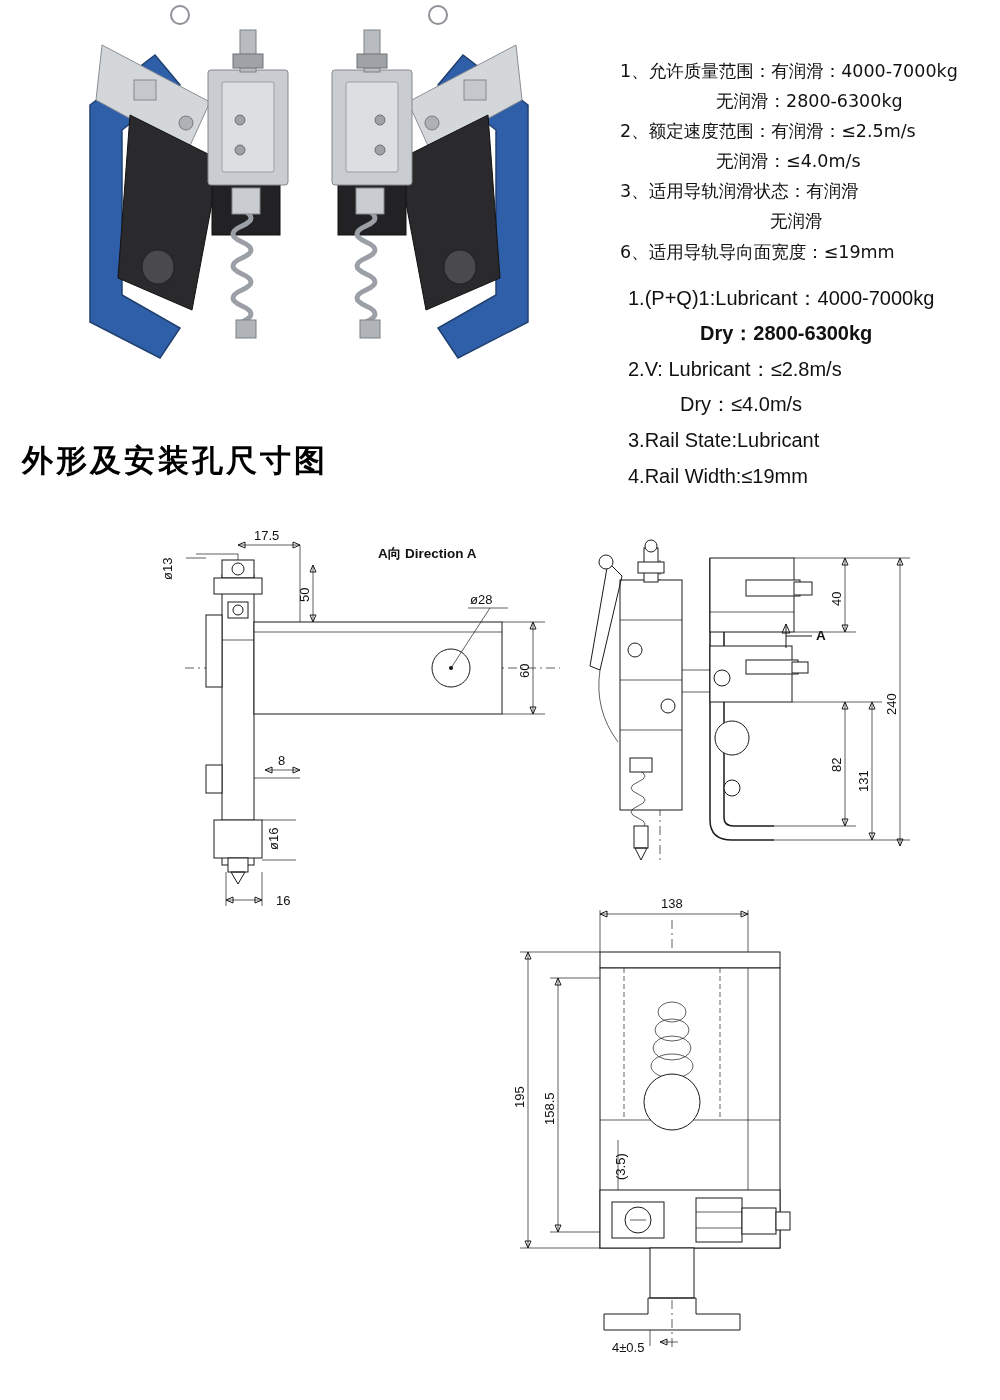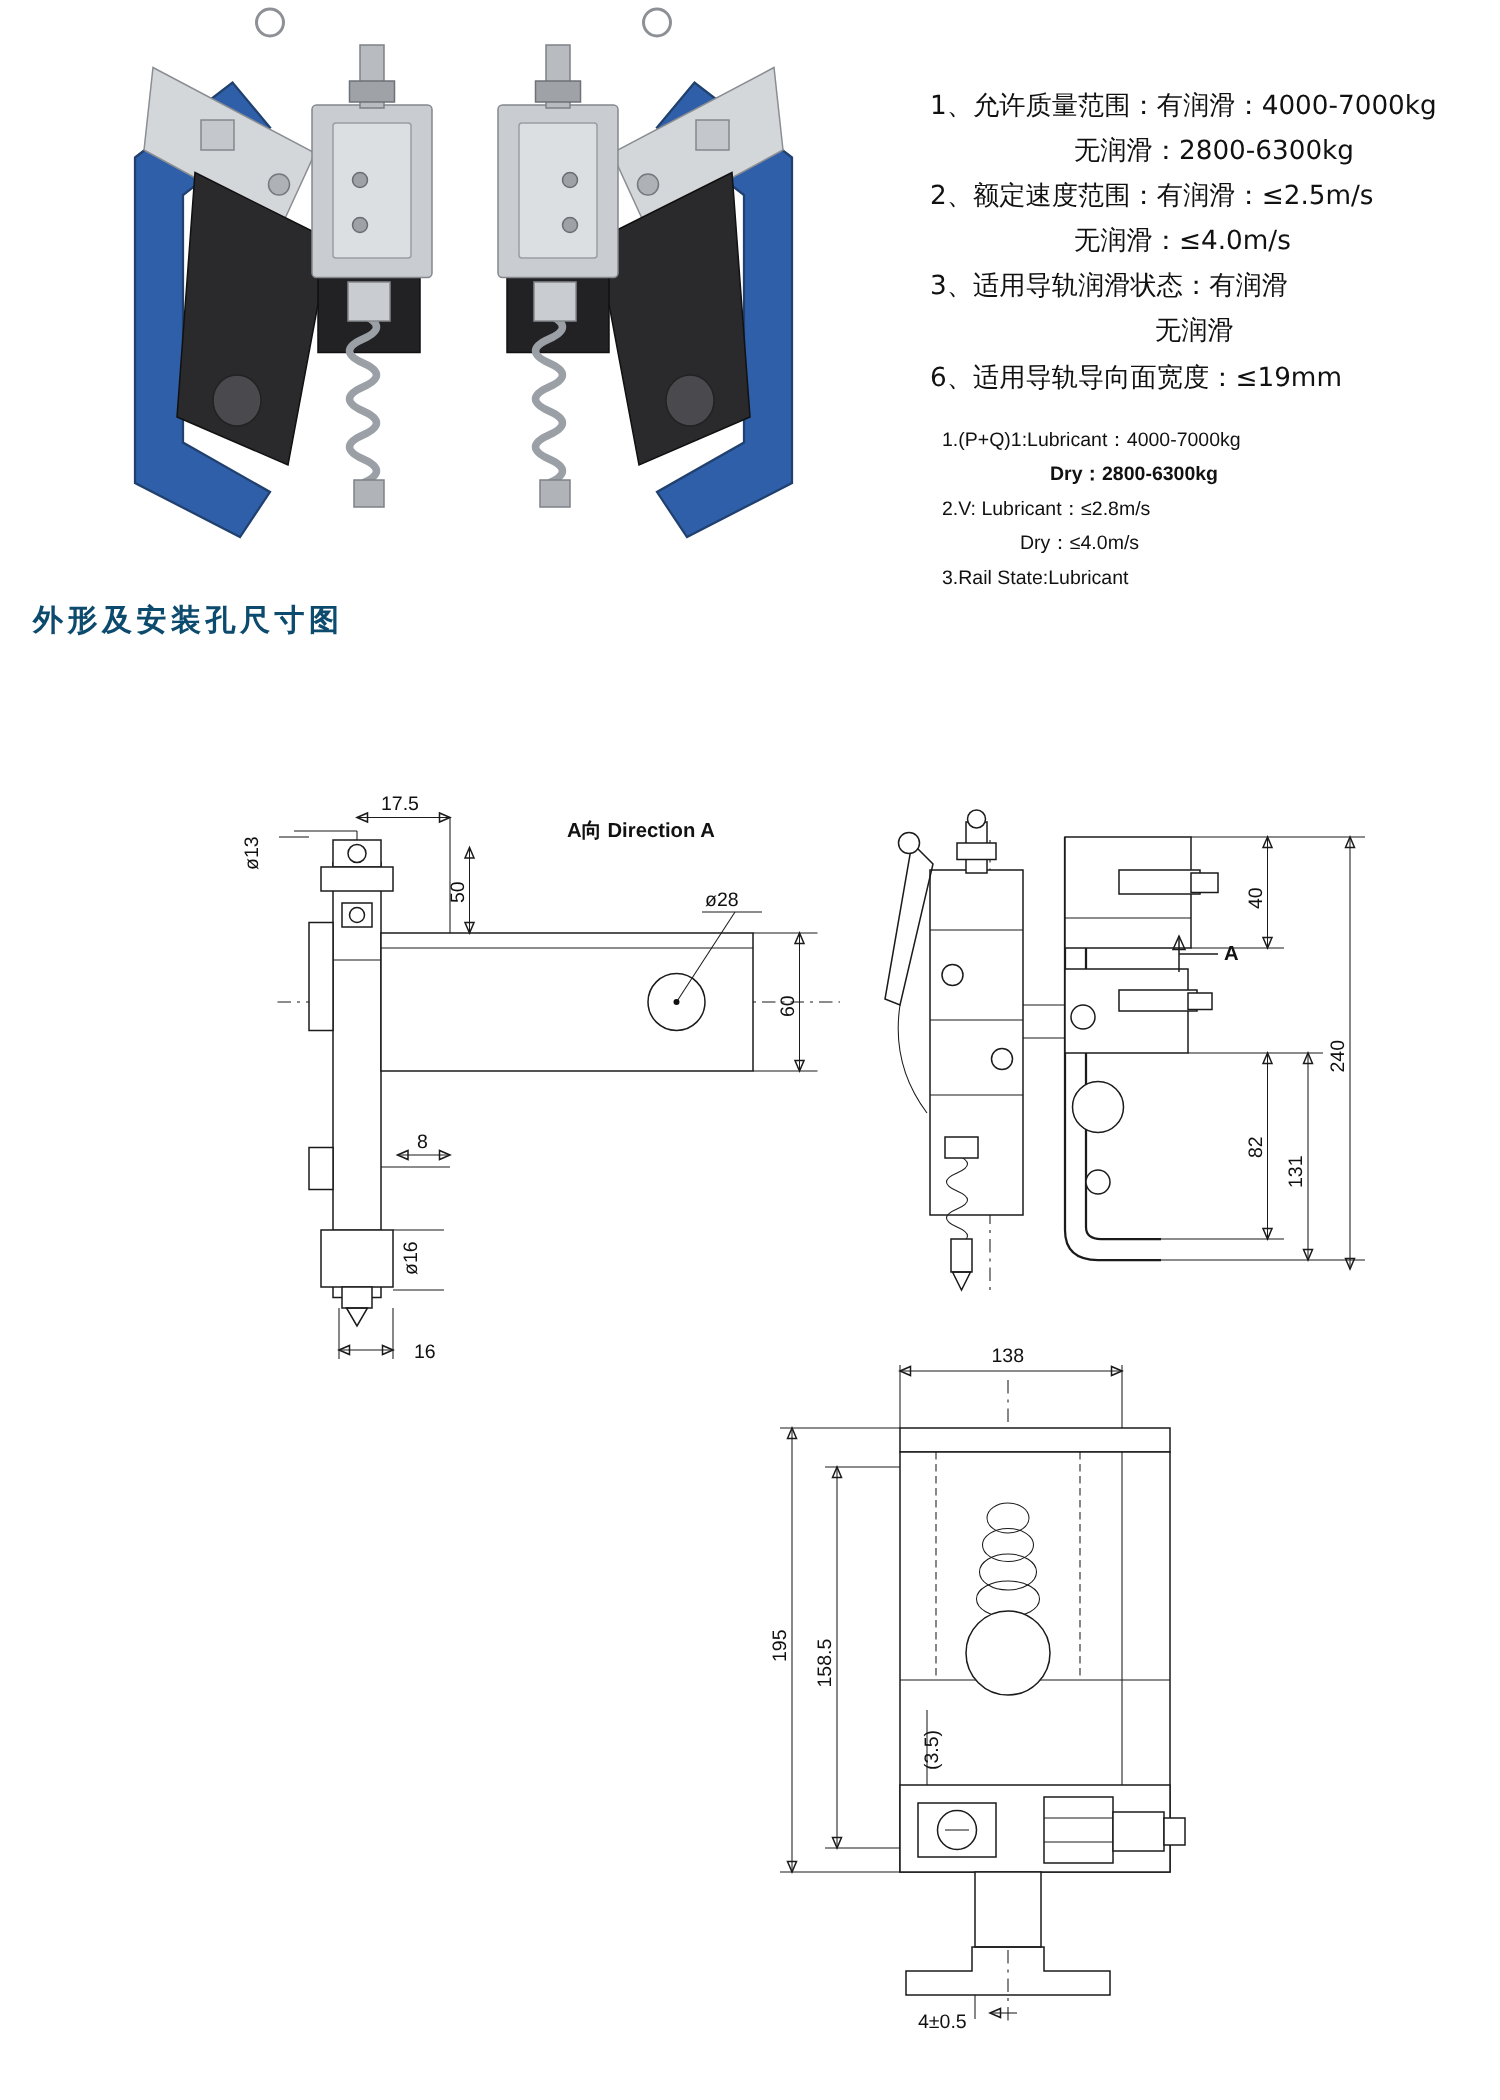--- a/index.html
+++ b/index.html
@@ -12,29 +12,29 @@
 
   
   #photo{left:60px;top:10px;width:500px;height:380px;}
   #photo svg{display:block;}
 
   
   #specs{left:620px;top:8px;width:380px;margin-top:48px;}
   .spec-line{font-size:17.5px;line-height:1.72;white-space:nowrap;}
   .spec-cn{font-family:"DejaVu Sans","Liberation Sans",sans-serif;}
   .indent2{padding-left:96px;}
-  .spec-en{font-size:13px;line-height:1.78;white-space:nowrap;}
+  .spec-en{font-size:20px;line-height:1.78;white-space:nowrap;}
   .en-indent1{padding-left:60px;font-weight:bold;}
   .gap{height:14px;}
 
   
   #section-title{
-    left:22px;top:400px;font-size:20px;font-weight:bold;letter-spacing:3px;
+    left:22px;top:440px;font-size:31px;font-weight:bold;letter-spacing:3px;
     font-family:"DejaVu Sans","Liberation Sans",sans-serif;
-    color:#0c4a6e;
+    color:#000000;
   }
 
   
   #drawings{left:0px;top:520px;width:1000px;height:860px;}
   svg{overflow:visible;}
   .ln{stroke:#1b1b1b;stroke-width:1;fill:none;}
   .ln2{stroke:#1b1b1b;stroke-width:1.5;fill:none;}
   .thin{stroke:#1b1b1b;stroke-width:.7;fill:none;}
   .dash{stroke:#1b1b1b;stroke-width:.7;fill:none;stroke-dasharray:9 4 2 4;}
   .dashed{stroke:#1b1b1b;stroke-width:.7;fill:none;stroke-dasharray:5 3;}
@@ -104,20 +104,21 @@
   <div class="spec-line spec-cn" style="padding-left:150px">无润滑</div>
   <div class="spec-line spec-cn">6、适用导轨导向面宽度：≤19mm</div>
 
   <div class="gap"></div>
 
   <div class="spec-en" style="padding-left:8px">1.(P+Q)1:Lubricant：4000-7000kg</div>
   <div class="spec-en en-indent1" style="padding-left:80px">Dry：2800-6300kg</div>
   <div class="spec-en" style="padding-left:8px">2.V:  Lubricant：≤2.8m/s</div>
   <div class="spec-en" style="padding-left:60px">Dry：≤4.0m/s</div>
   <div class="spec-en" style="padding-left:8px">3.Rail State:Lubricant</div>
+  <div class="spec-en" style="padding-left:8px">4.Rail Width:≤19mm</div>
 </div>
 
 <div class="abs" id="section-title">外形及安装孔尺寸图</div>
 
 <div class="abs" id="drawings">
 <svg width="1000" height="860" viewBox="0 0 1000 860">
 
   <g>
 
     <line class="dash" x1="185" y1="148" x2="560" y2="148"></line>

